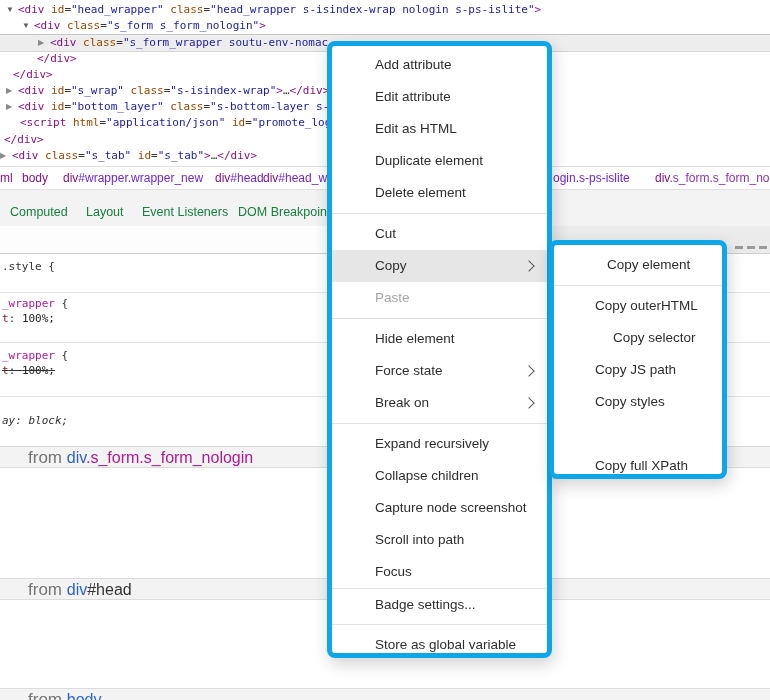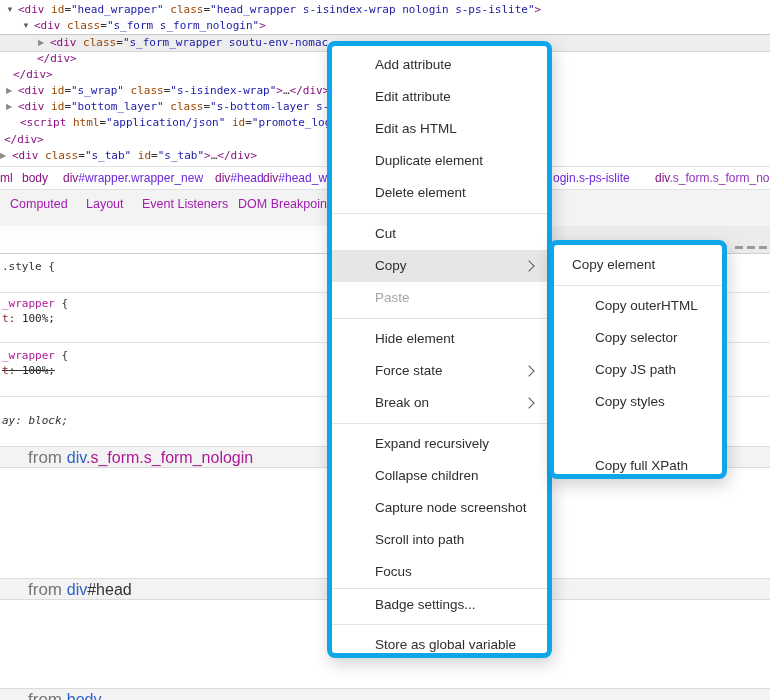--- a/index.html
+++ b/index.html
@@ -35,22 +35,22 @@
   
   .crumbs { position:absolute; left:0; top:167px; width:770px; height:22px; background:#fff; }
   .crumb { position:absolute; top:0; height:22px; line-height:22px; font-size:12px;
            white-space:pre; }
   .bc-tag { color:#881280; }
   .bc-suffix { color:#6d28d9; }
   .bc-suffix.purple { color:#8c35b5; }
 
   
   .tabstrip { position:absolute; left:0; top:190px; width:770px; height:36px; background:#f3f3f3; }
-  .tab { position:absolute; top:4px; height:20px; line-height:20px; font-size:12.5px;
-         color:#a21caf; white-space:pre; }
+  .tab { position:absolute; top:12px; height:20px; line-height:20px; font-size:12.5px;
+         color:#15803d; white-space:pre; }
 
   
   .toolbar-left  { position:absolute; left:0;   top:226px; width:548px; height:28px;
                    background:#fdfdfd; border-bottom:1px solid #cfcfcf; }
   .toolbar-right { position:absolute; left:548px; top:226px; width:222px; height:28px;
                    background:#ebebeb; border-bottom:1px solid #cfcfcf; }
   .tb-glyph { position:absolute; top:246px; width:8px; height:3px; background:#9b9b9b; }
 
   .rule-sep { position:absolute; left:0; width:770px; height:1px; background:#e4e4e4; }
 
@@ -173,20 +173,20 @@
   <div class="menu-item" style="top:510px;"><span>Focus</span></div>
   <div class="menu-sep" style="top:542px;"></div>
 
   <div class="menu-item" style="top:543px;"><span>Badge settings...</span></div>
   <div class="menu-sep" style="top:578px;"></div>
 
   <div class="menu-item" style="top:583px;"><span>Store as global variable</span></div>
 </nav>
 
 <nav class="menu" id="copy-submenu">
-  <div class="menu-item" style="top:4px;padding-left:18px;"><span>Copy element</span></div>
+  <div class="menu-item" style="top:4px;padding-left:53px;"><span>Copy element</span></div>
   <div class="menu-sep" style="top:40px;"></div>
   <div class="menu-item" style="top:45px;padding-left:41px;"><span>Copy outerHTML</span></div>
-  <div class="menu-item" style="top:77px;padding-left:41px;"><span>Copy selector</span></div>
+  <div class="menu-item" style="top:77px;padding-left:59px;"><span>Copy selector</span></div>
   <div class="menu-item" style="top:109px;padding-left:41px;"><span>Copy JS path</span></div>
   <div class="menu-item" style="top:141px;padding-left:41px;"><span>Copy styles</span></div>
   <div class="menu-item" style="top:205px;padding-left:41px;"><span>Copy full XPath</span></div>
 </nav>
 
 </body></html>

